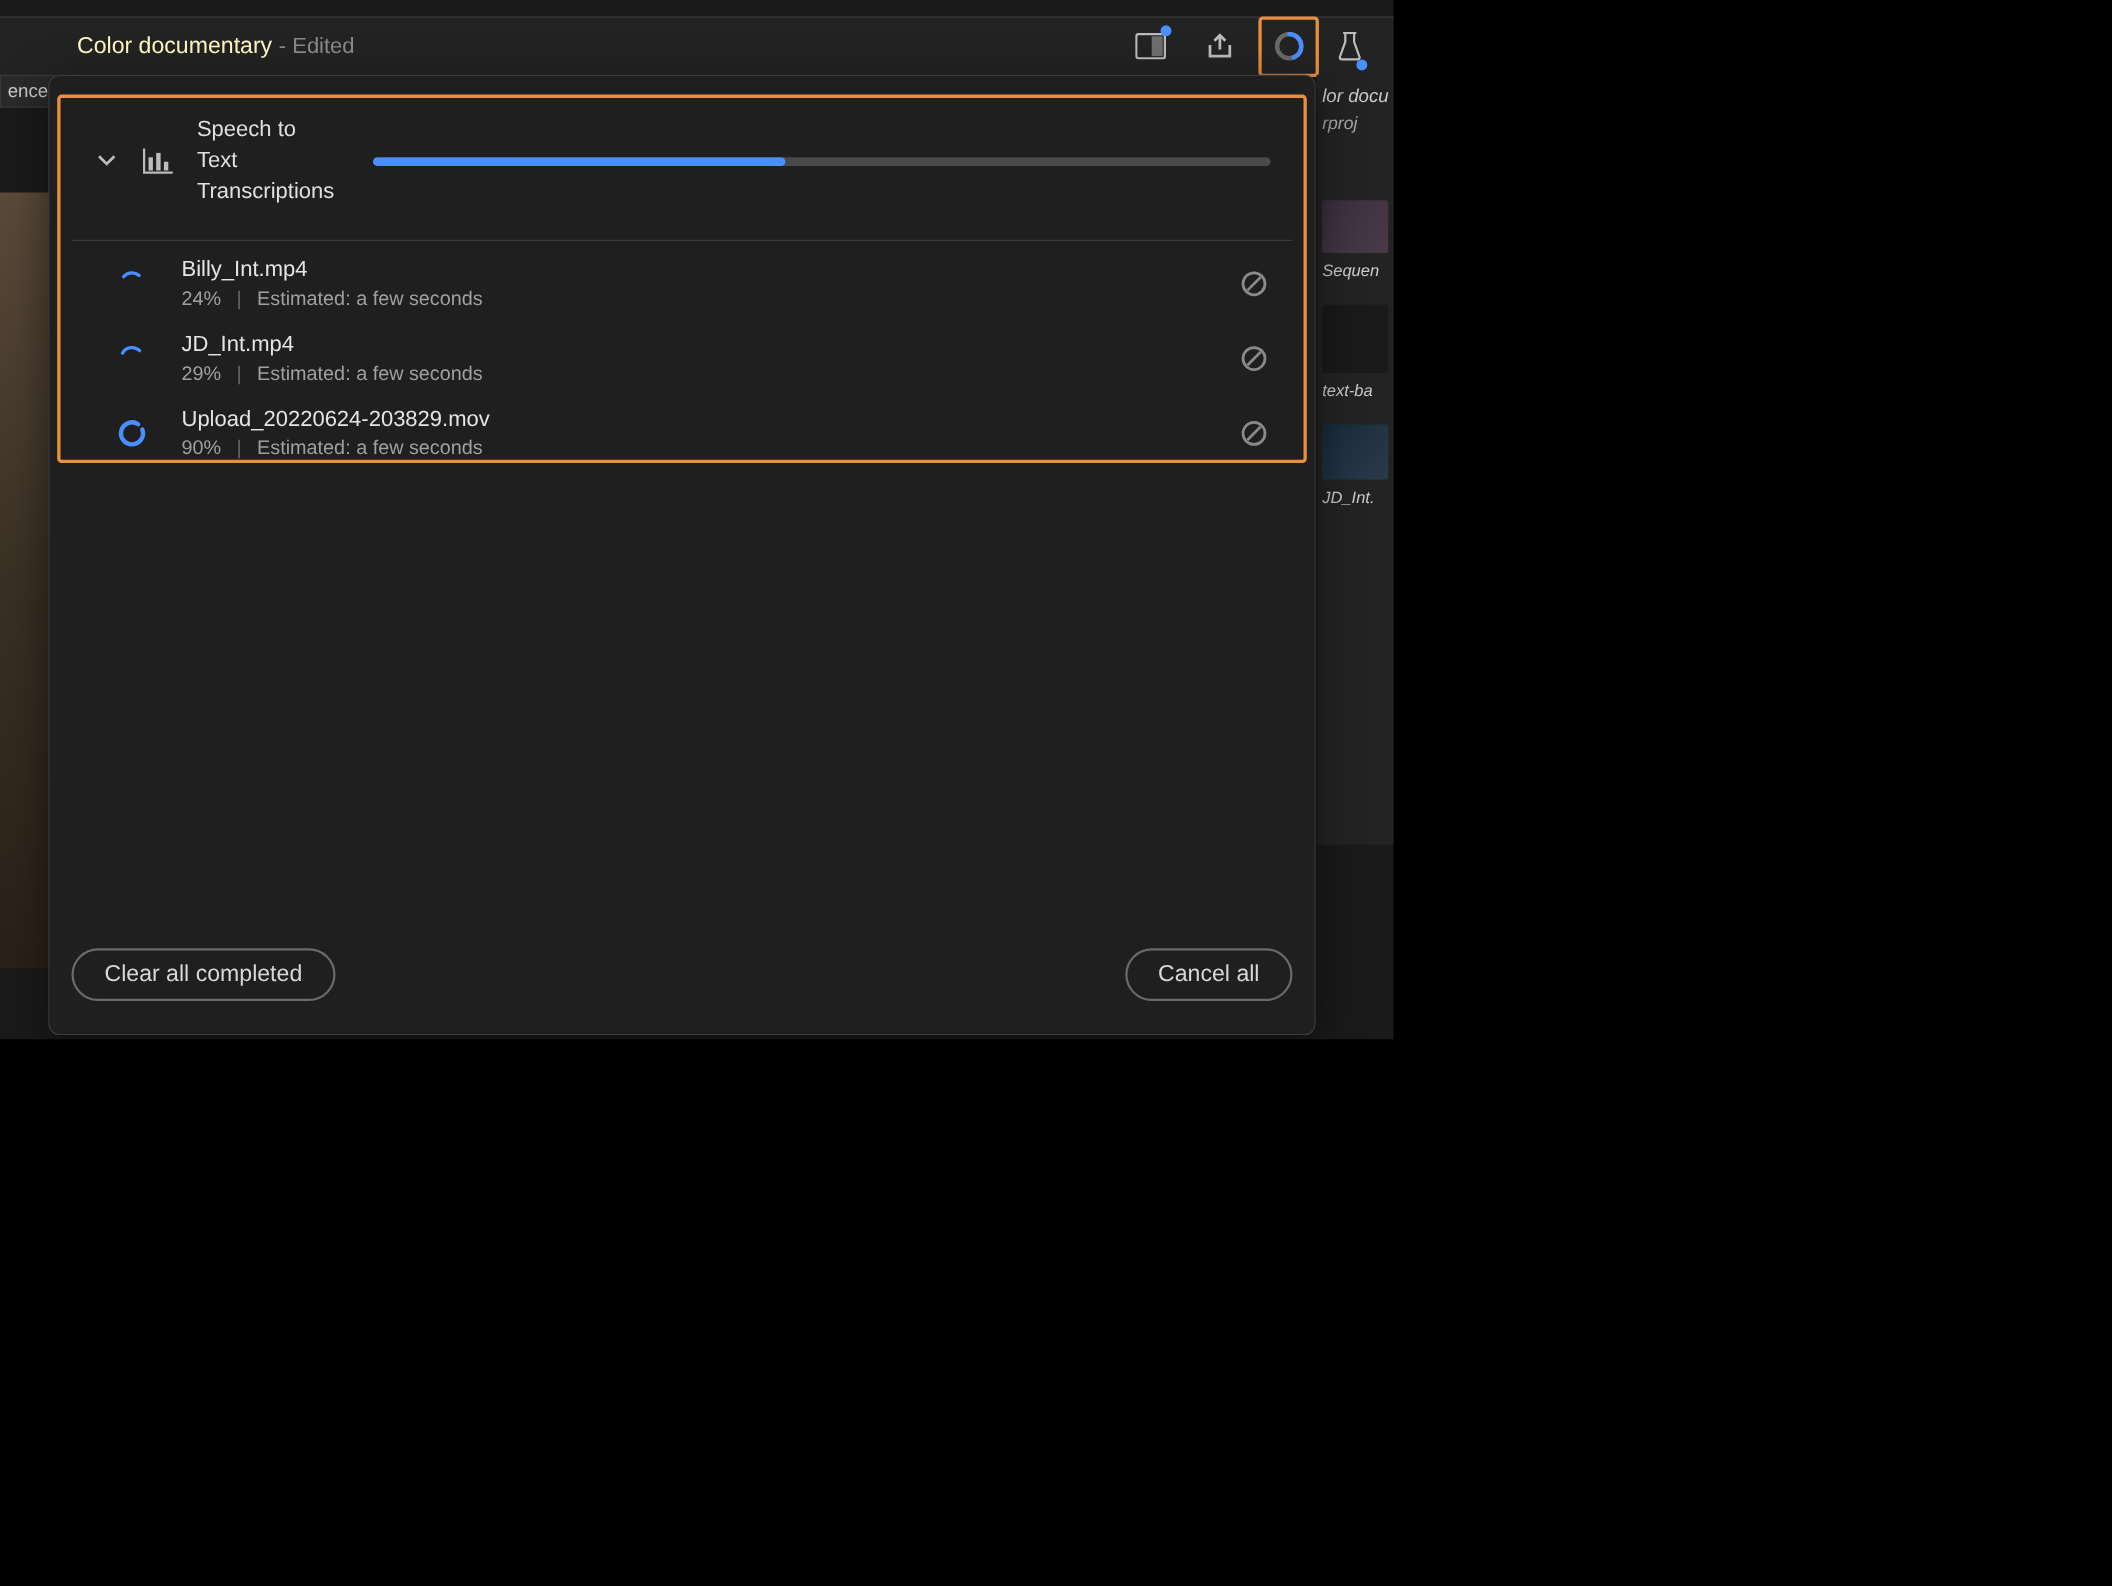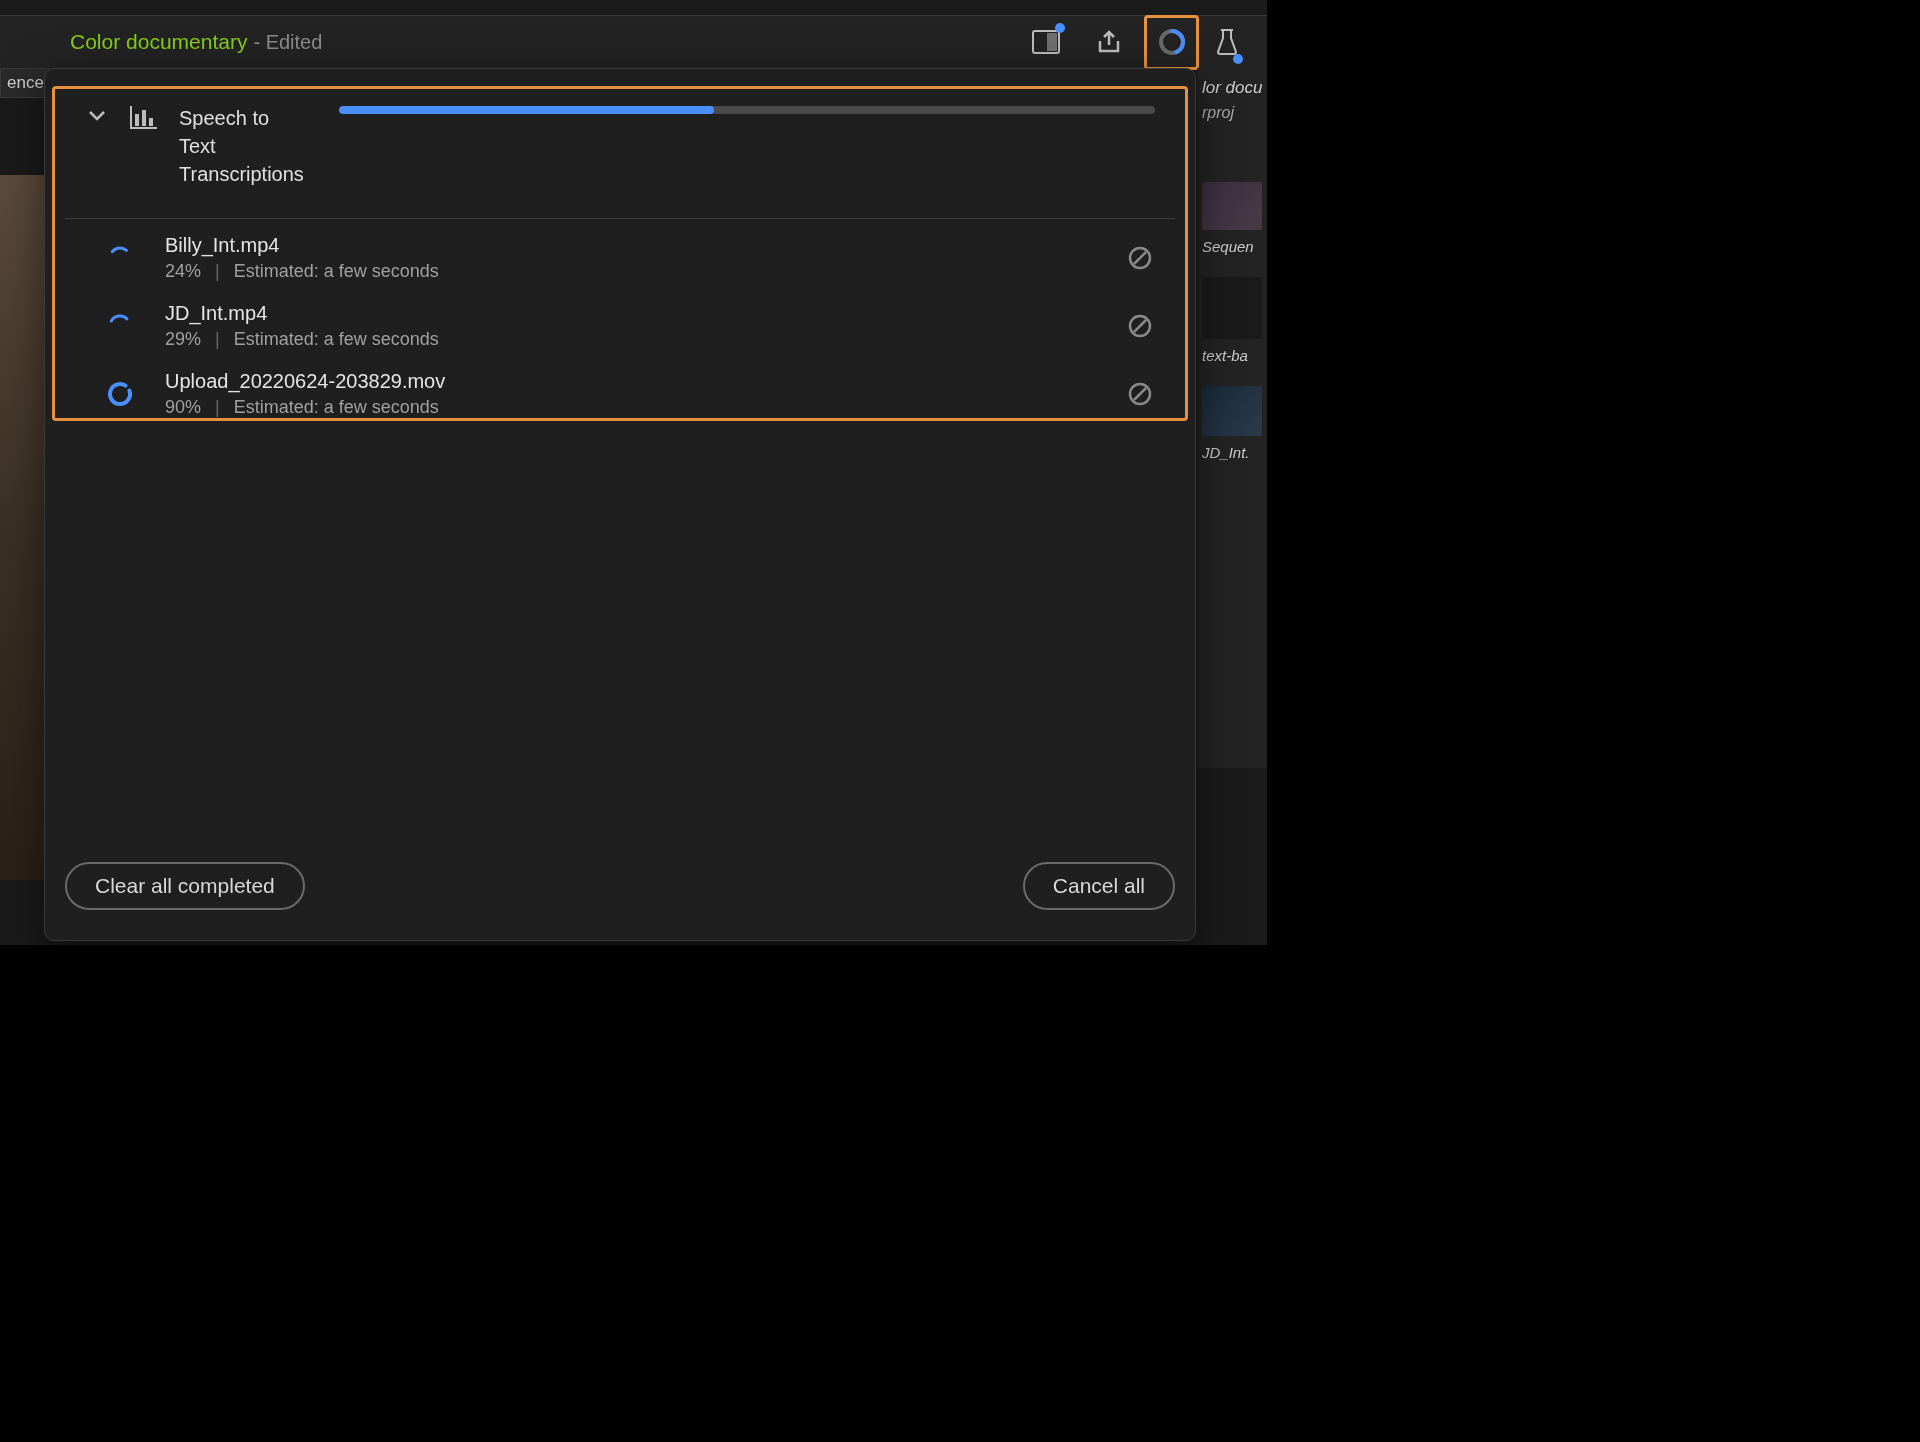--- a/index.html
+++ b/index.html
@@ -36,21 +36,21 @@
       align-items: center;
       padding: 0 20px;
     }
     .title-area {
       display: flex;
       align-items: baseline;
       gap: 6px;
       margin-left: 50px;
     }
     .project-title {
-      color: #84cc16;
+      color: #fef9c3;
       font-size: 21px;
       font-weight: 400;
     }
     .edited-label {
       color: #8a8a8a;
       font-size: 20px;
     }
     .top-icons {
       margin-left: auto;
       display: flex;
@@ -173,21 +173,21 @@
       position: absolute;
       top: 35px;
       left: 20px;
       right: 20px;
       height: 115px;
       padding: 0 20px;
       border-bottom: 1px solid #3c3c3c;
     }
     .task-header-row {
       display: flex;
-      align-items: flex-start;
+      align-items: center;
       gap: 20px;
     }
     .chevron-btn {
       width: 24px;
       height: 24px;
       display: flex;
       align-items: center;
       justify-content: center;
       cursor: pointer;
     }

